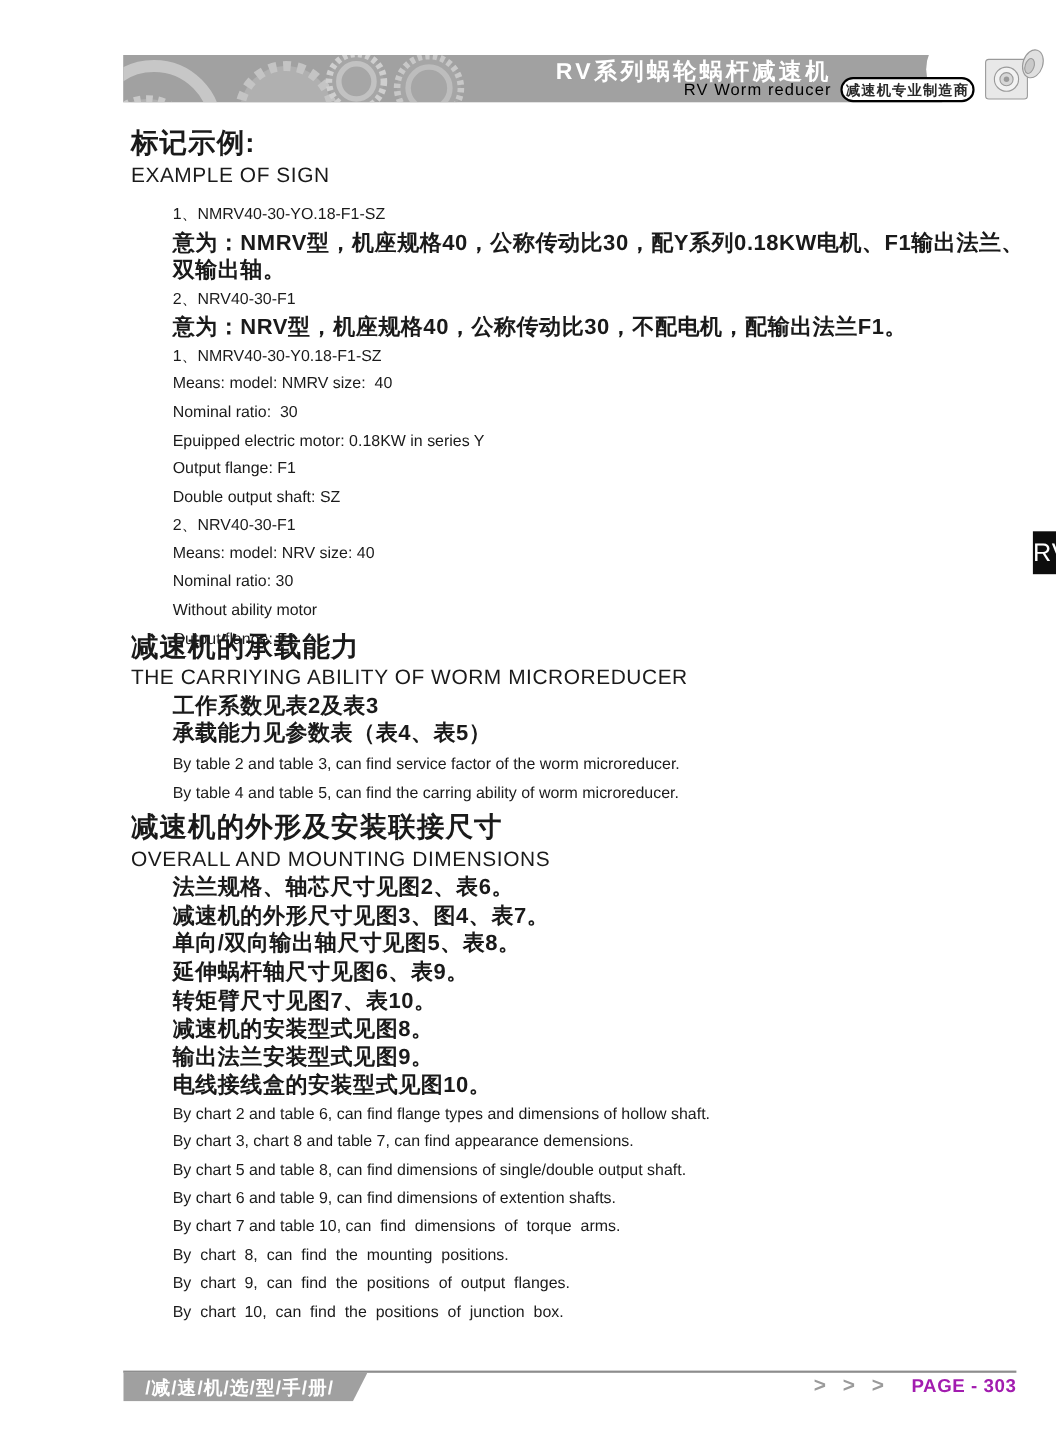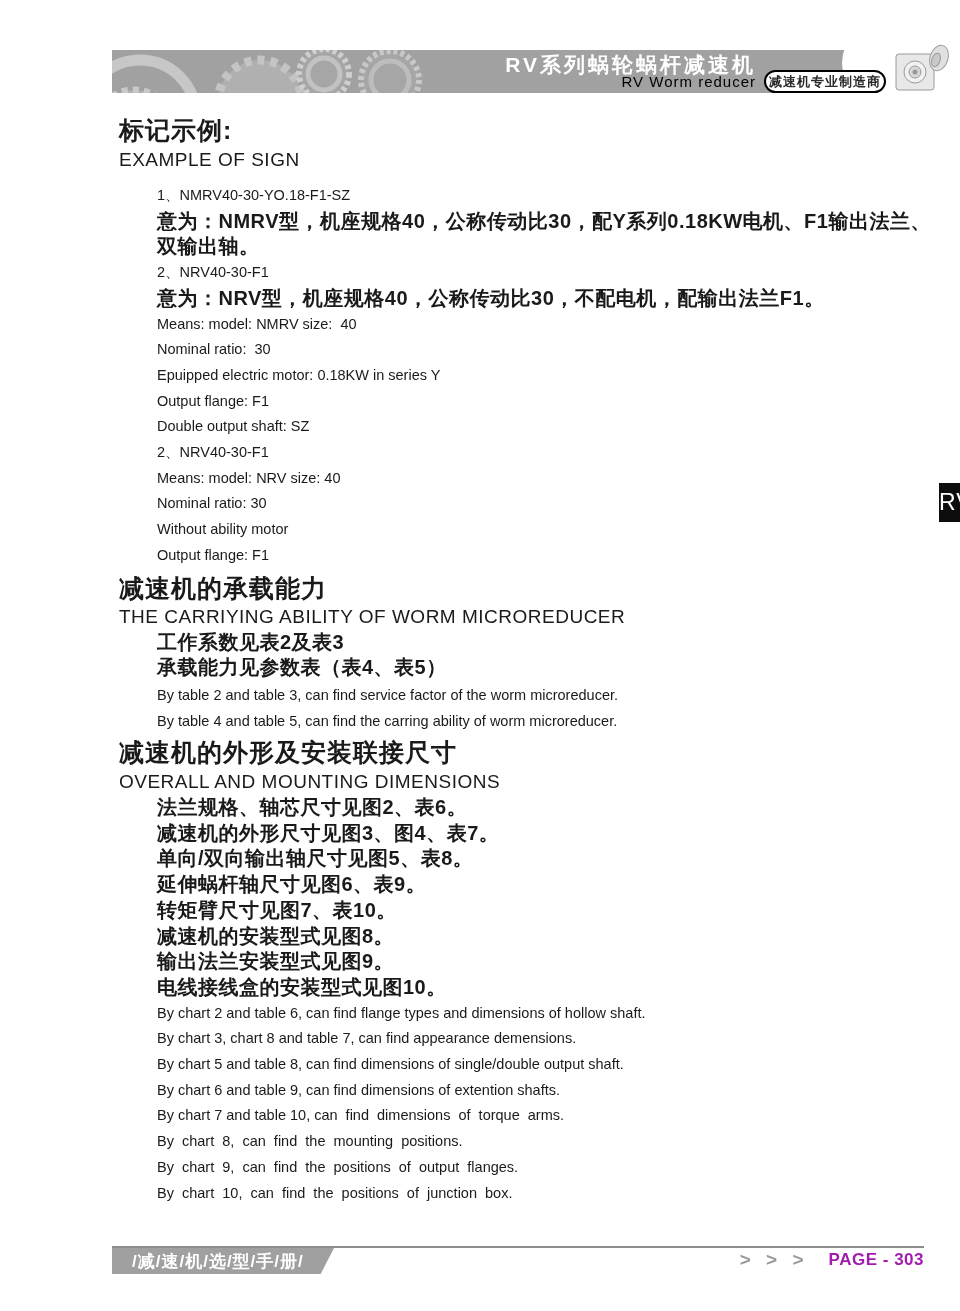--- a/index.html
+++ b/index.html
@@ -101,20 +101,21 @@
 
   <div class="rv-tab">RV</div>
 
   <div class="section sec1">
     <h1 class="h-cn">标记示例:</h1>
     <h2 class="h-en">EXAMPLE OF SIGN</h2>
     <div class="ln ln-en">1、NMRV40-30-YO.18-F1-SZ</div>
     <div class="ln ln-cn">意为：NMRV型，机座规格40，公称传动比30，配Y系列0.18KW电机、F1输出法兰、双输出轴。</div>
     <div class="ln ln-en">2、NRV40-30-F1</div>
     <div class="ln ln-cn">意为：NRV型，机座规格40，公称传动比30，不配电机，配输出法兰F1。</div>
+    <div class="ln ln-en">1、NMRV40-30-Y0.18-F1-SZ</div>
     <div class="ln ln-en">Means: model: NMRV size:  40</div>
     <div class="ln ln-en">Nominal ratio:  30</div>
     <div class="ln ln-en">Epuipped electric motor: 0.18KW in series Y</div>
     <div class="ln ln-en">Output flange: F1</div>
     <div class="ln ln-en">Double output shaft: SZ</div>
     <div class="ln ln-en">2、NRV40-30-F1</div>
     <div class="ln ln-en">Means: model: NRV size: 40</div>
     <div class="ln ln-en">Nominal ratio: 30</div>
     <div class="ln ln-en">Without ability motor</div>
     <div class="ln ln-en">Output flange: F1</div>

